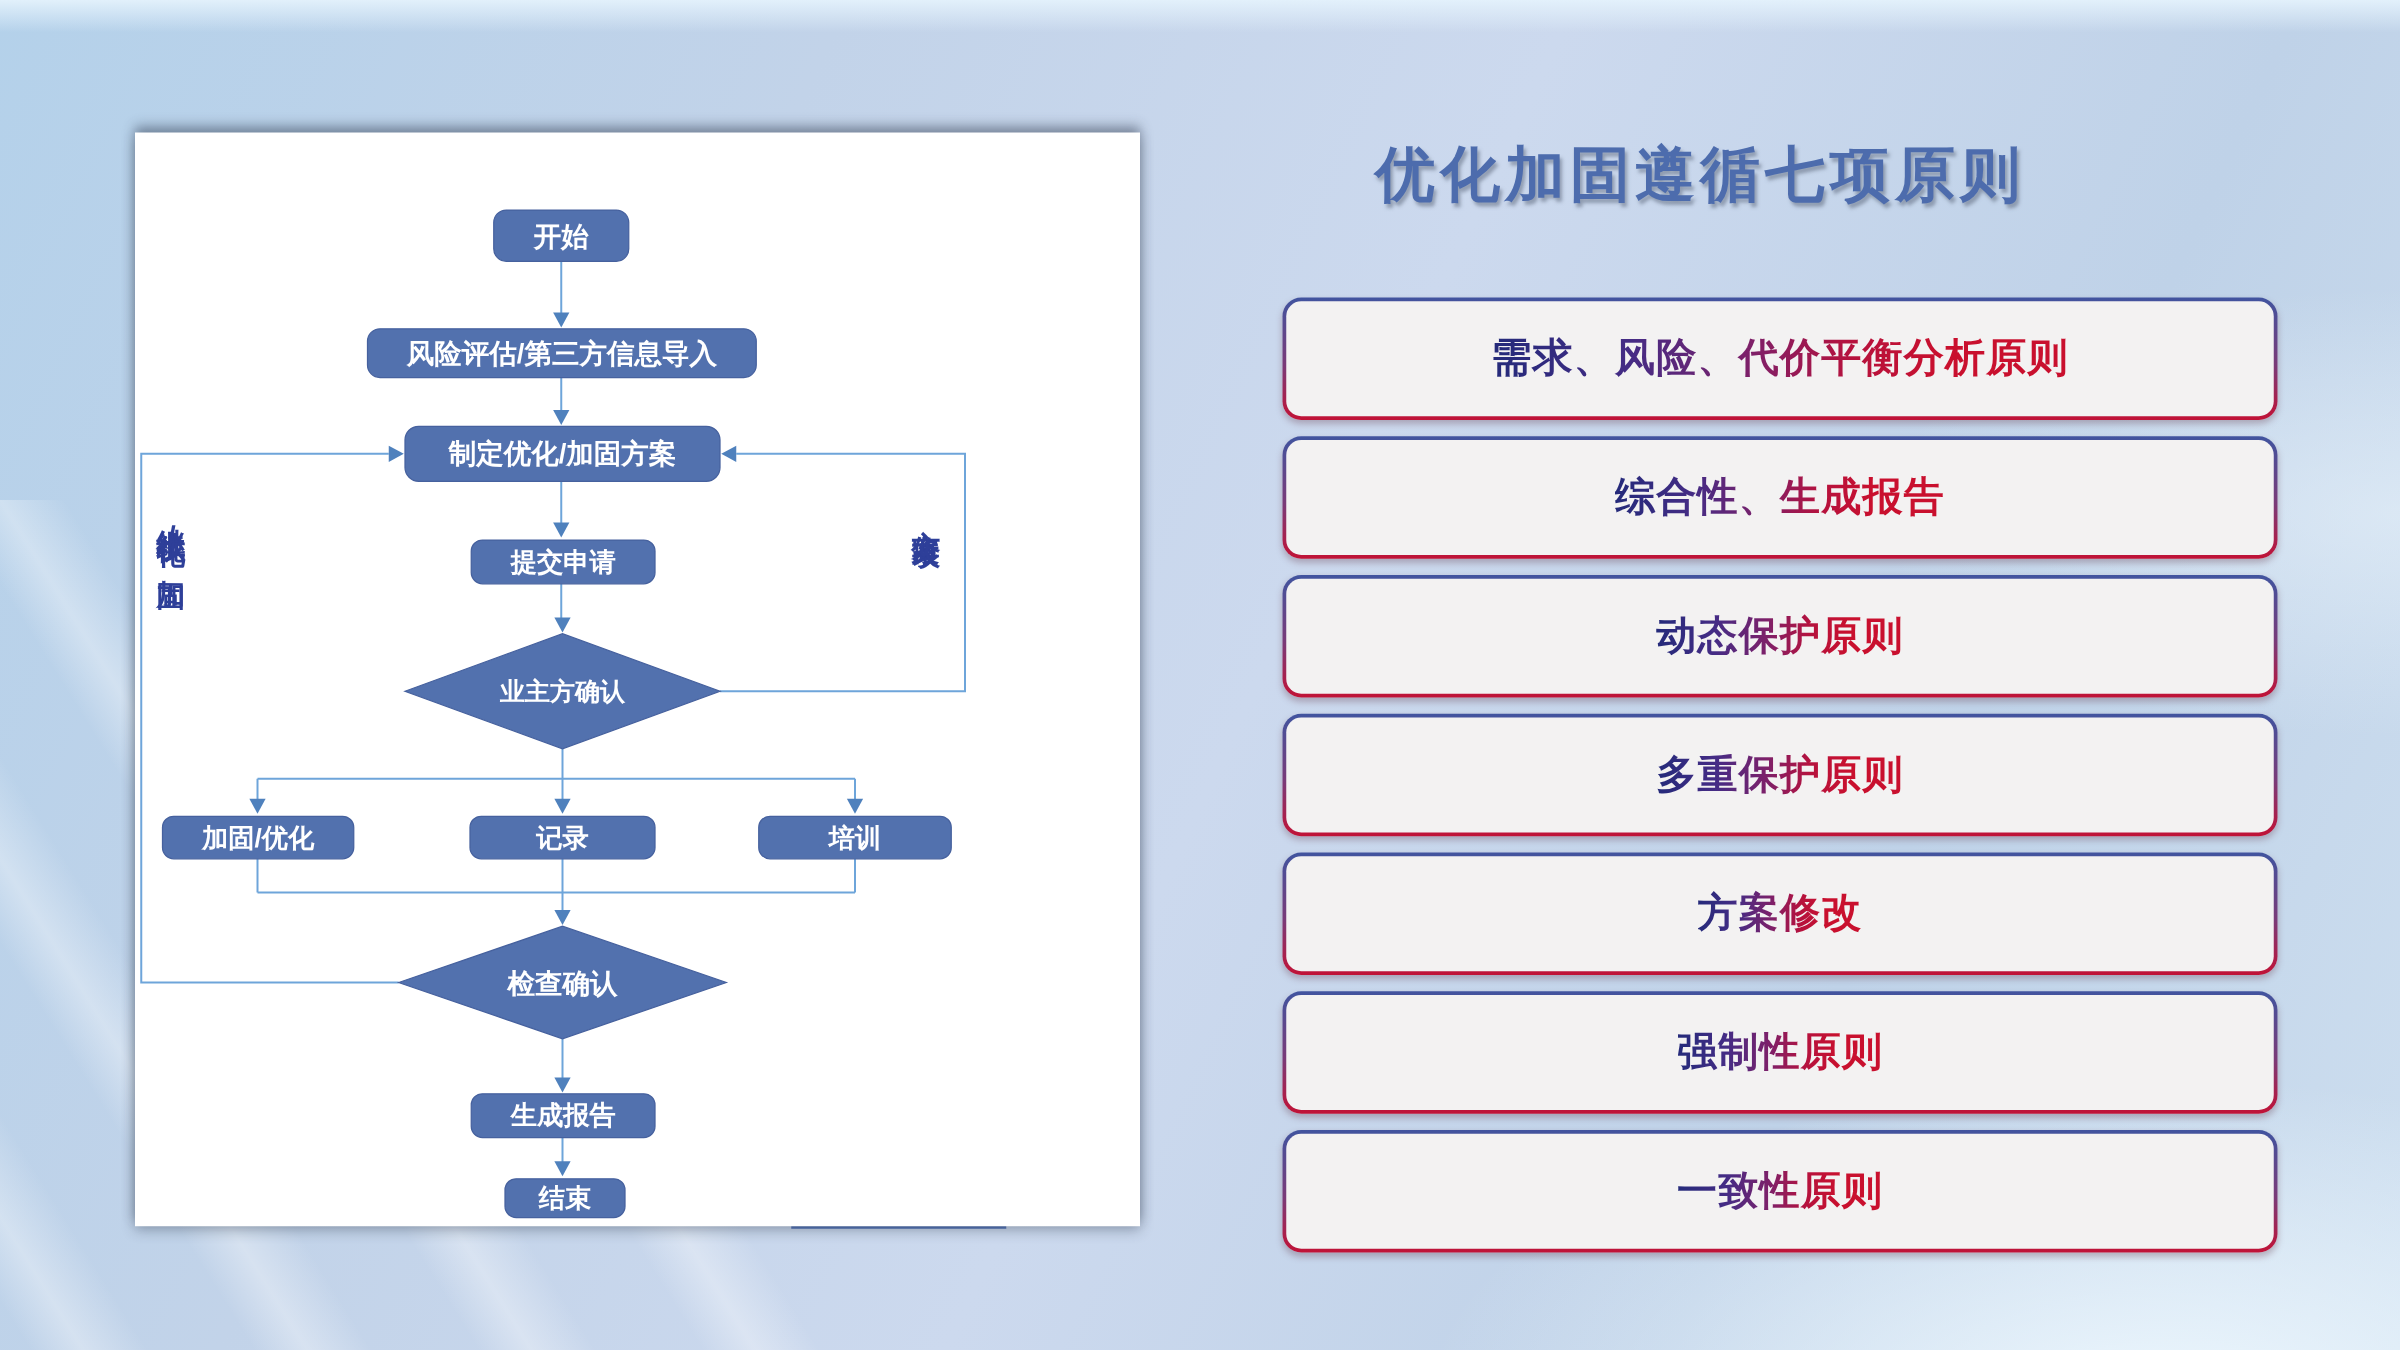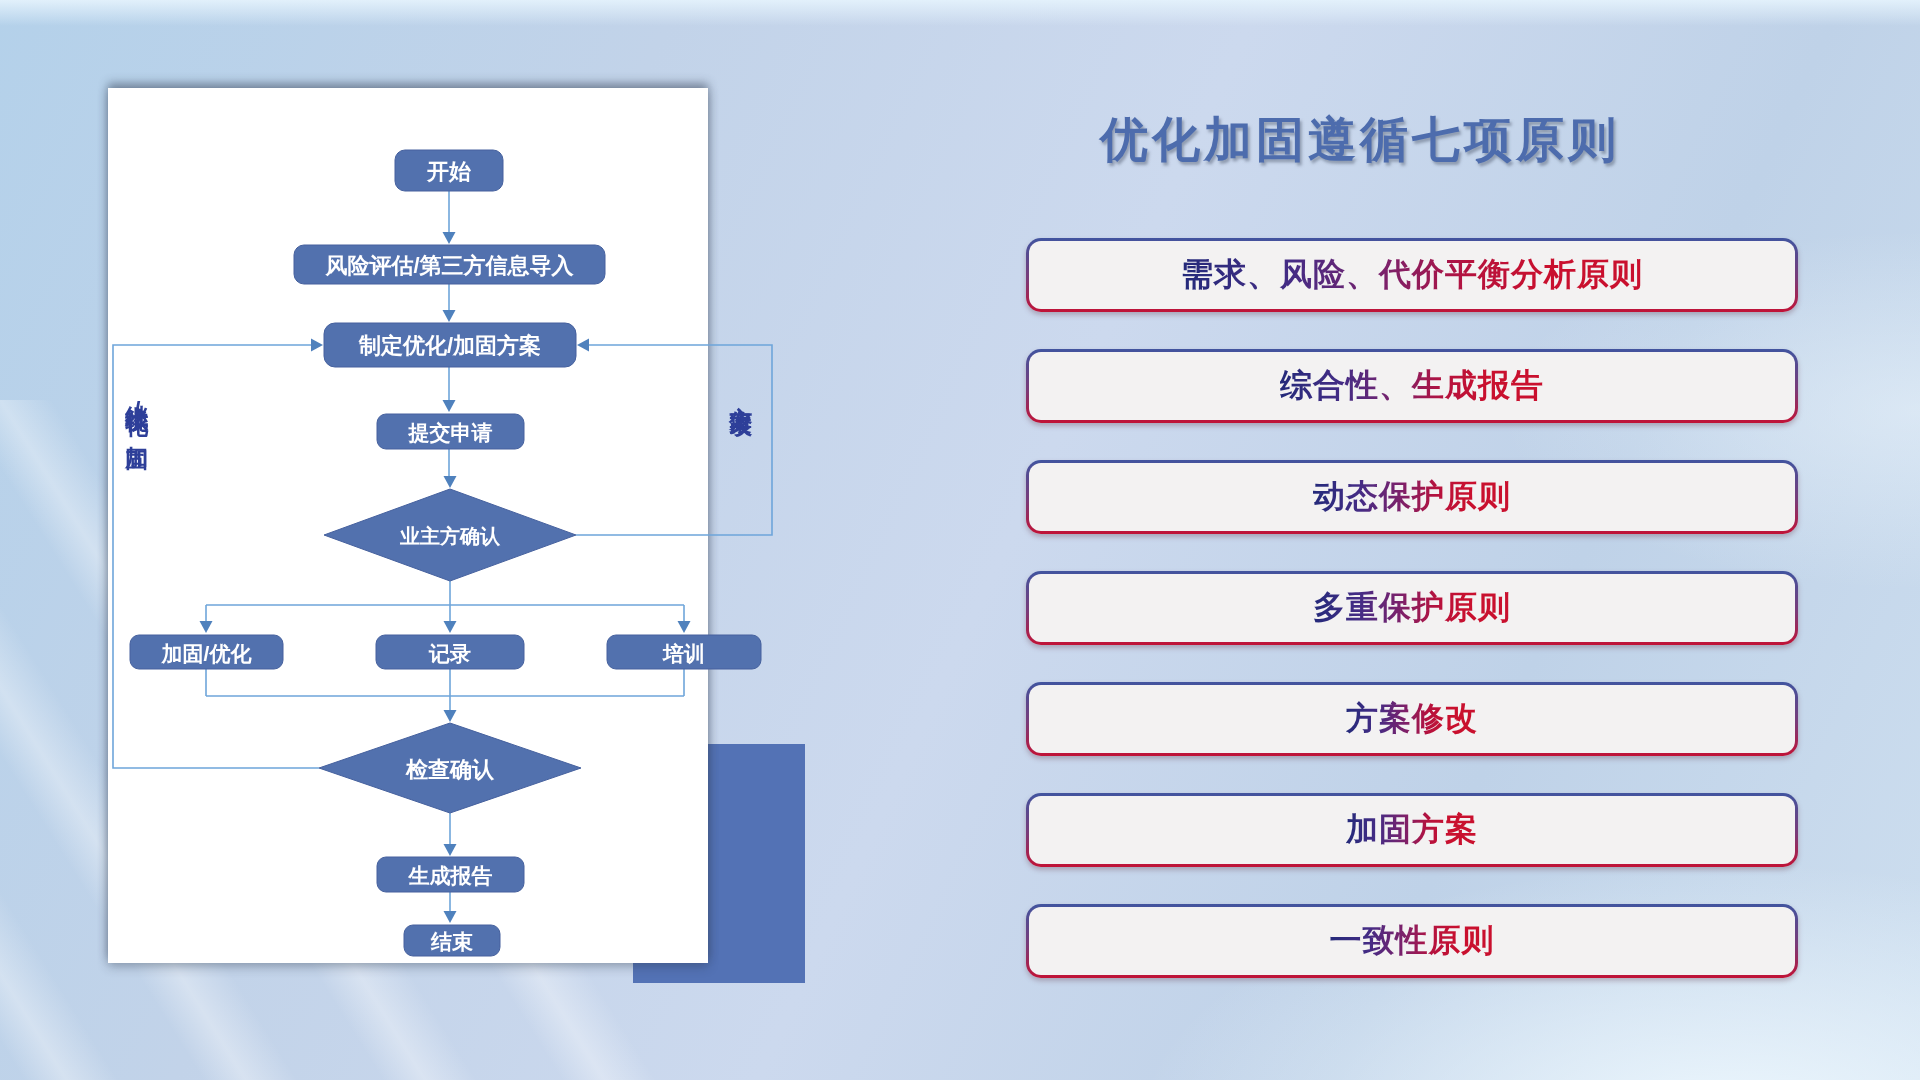--- a/index.html
+++ b/index.html
@@ -18,21 +18,21 @@
       rgba(255,255,255,0) 0px, rgba(255,255,255,0) 72px,
       rgba(255,255,255,0.34) 108px, rgba(255,255,255,0) 152px);
     pointer-events:none;
   }
   
   .accent-rect{
     position:absolute;left:633px;top:744px;width:172px;height:239px;
     background:#5372b5;
   }
   .card{
-    position:absolute;left:108px;top:88px;width:600px;height:875px;
+    position:absolute;left:108px;top:106px;width:804px;height:875px;
     background:#ffffff;
     box-shadow:0 -5px 9px rgba(45,55,75,0.45), 0 4px 10px rgba(45,55,75,0.32);
   }
   .flow-svg{position:absolute;left:0;top:0;}
   .flow-svg text{
     font-family:"Liberation Sans",sans-serif;font-weight:bold;fill:#ffffff;
   }
   .vlabel{
     position:absolute;writing-mode:vertical-rl;text-orientation:upright;
     color:#2e3f99;font-weight:bold;font-size:23px;letter-spacing:3px;line-height:1.1;
@@ -42,21 +42,21 @@
   .vlabel.right{left:620px;top:299px;}
   
   .panel-title{
     position:absolute;left:1100px;top:108px;width:630px;
     text-align:left;font-weight:bold;font-size:48px;letter-spacing:4px;
     color:#4d6cad;text-shadow:2px 3px 3px rgba(95,105,125,0.55);
     white-space:nowrap;
   }
   .p-row{
     position:absolute;left:1026px;width:772px;height:74px;
-    border-radius:15px;padding:0;
+    border-radius:15px;padding:12px;
     background:linear-gradient(180deg,#41549f 0%,#7a3a78 55%,#c11236 100%);
     box-shadow:0 3px 5px rgba(110,70,85,0.35);
   }
   .p-inner{
     position:absolute;left:3px;top:3px;right:3px;bottom:3px;
     background:#f3f2f2;border-radius:12px;
     display:flex;align-items:center;justify-content:center;
   }
   .p-text{
     font-size:32px;font-weight:bold;letter-spacing:1px;white-space:nowrap;
@@ -167,21 +167,21 @@
         <span class="p-text">多重保护原则</span>
       </div>
   </div>
   <div class="p-row" style="top:682px">
     <div class="p-inner">
         <span class="p-text">方案修改</span>
       </div>
   </div>
   <div class="p-row" style="top:793px">
     <div class="p-inner">
-        <span class="p-text">加固方案</span>
+        <span class="p-text">强制性原则</span>
       </div>
   </div>
   <div class="p-row" style="top:904px">
     <div class="p-inner">
         <span class="p-text">一致性原则</span>
       </div>
   </div>
 </div>
 
 </body></html>

